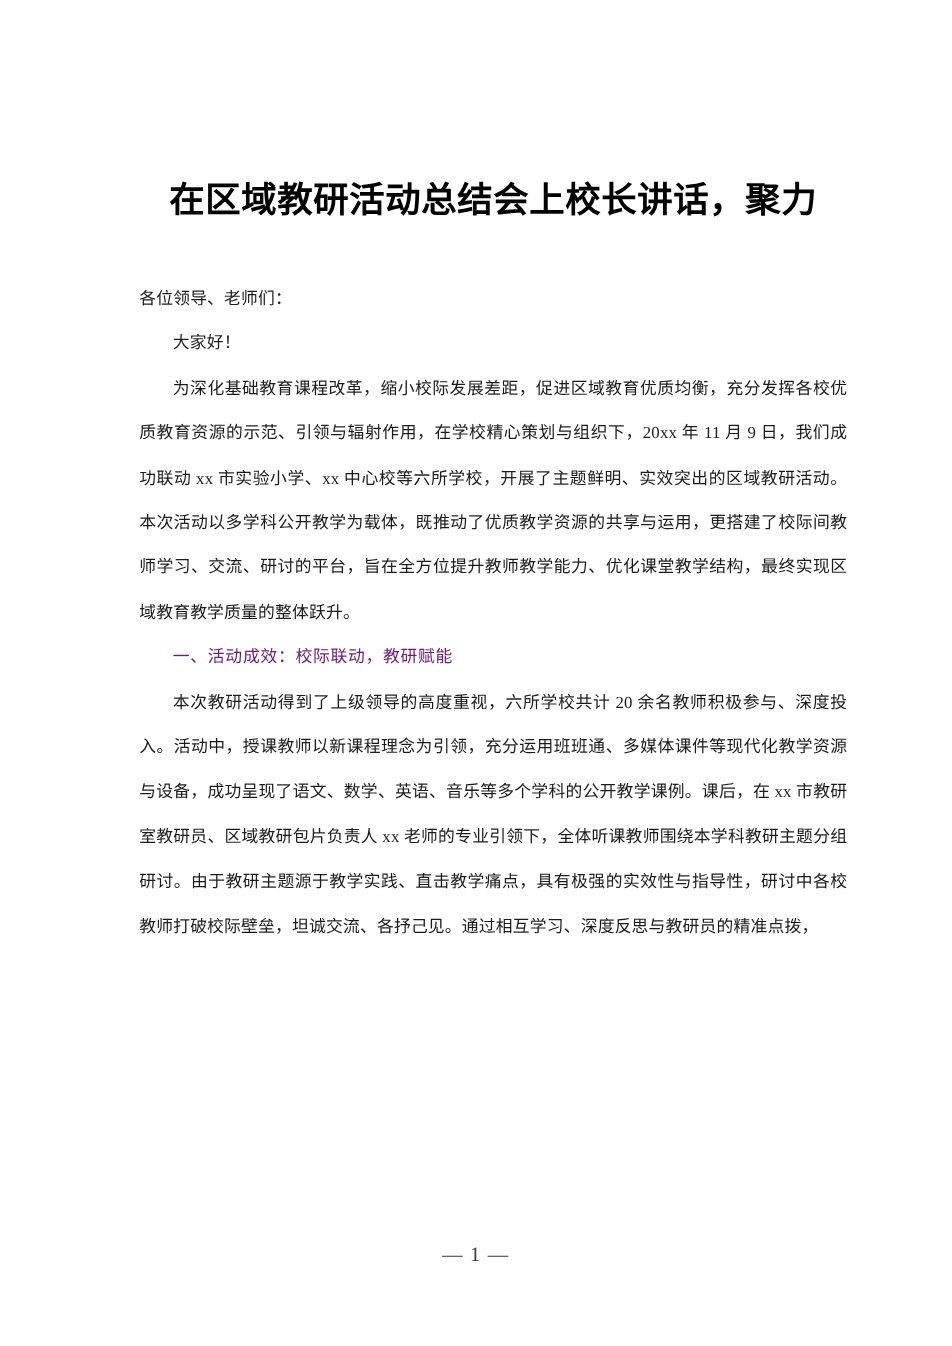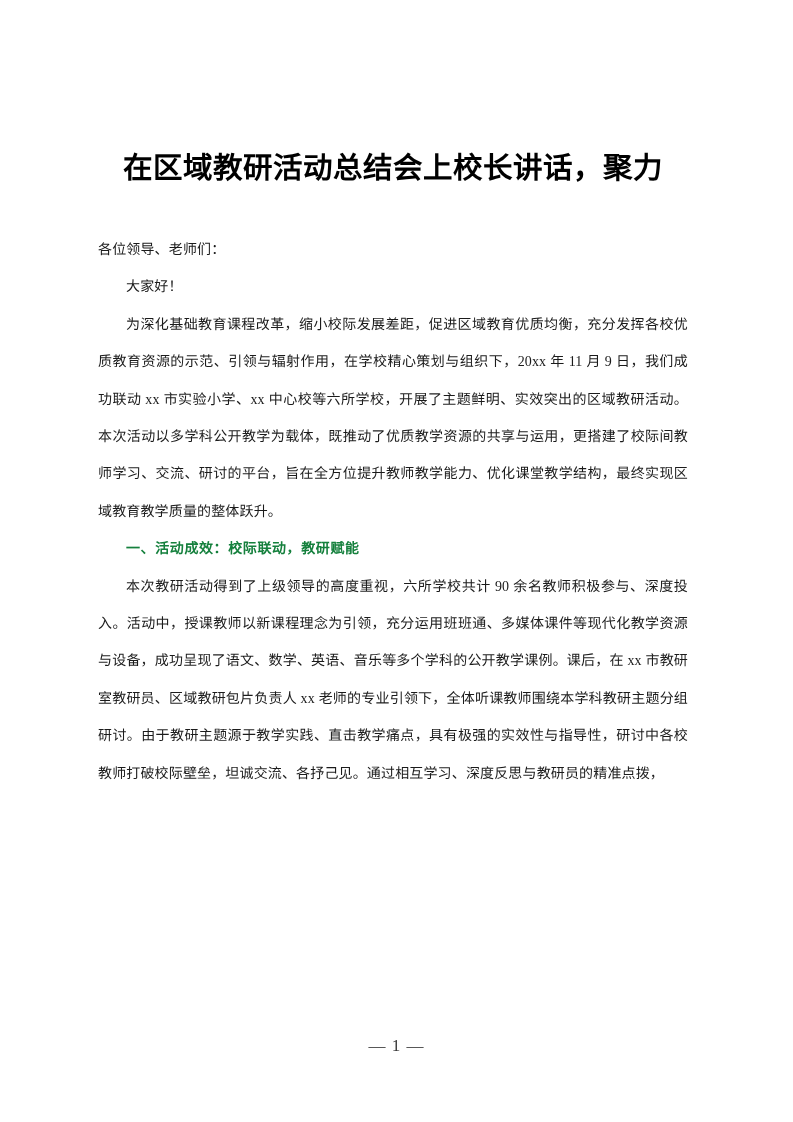--- a/index.html
+++ b/index.html
@@ -15,21 +15,21 @@
   .page {
     position: relative;
     width: 793px;
     height: 1122px;
     background: #ffffff;
     overflow: hidden;
     box-sizing: border-box;
   }
   .doc-body {
     position: absolute;
-    left: 98px;
+    left: 116px;
     top: 140px;
     width: 590px;
   }
   .doc-title {
     font-family: "Liberation Serif", "DejaVu Serif", serif;
     font-weight: 700;
     font-size: 29.5px;
     line-height: 41px;
     text-align: center;
     color: #000000;
@@ -57,22 +57,22 @@
   }
   .para.salutation {
     text-indent: 0;
     margin-top: 42px;
   }
   .para.indent {
     text-indent: 2em;
   }
   .para.heading {
     text-indent: 2em;
-    font-weight: 700;
-    color: #15803d;
+    font-weight: 400;
+    color: #701a75;
     letter-spacing: 0.6px;
   }
   .page-footer {
     position: absolute;
     left: 0;
     right: 0;
     top: 1036px;
     text-align: center;
     font-family: "Liberation Serif", "DejaVu Serif", serif;
     font-size: 17px;
@@ -92,19 +92,19 @@
     </h1>
 
     <p class="para salutation">各位领导、老师们：</p>
 
     <p class="para indent">大家好！</p>
 
     <p class="para indent">为深化基础教育课程改革，缩小校际发展差距，促进区域教育优质均衡，充分发挥各校优质教育资源的示范、引领与辐射作用，在学校精心策划与组织下，20xx 年 11 月 9 日，我们成功联动 xx 市实验小学、xx 中心校等六所学校，开展了主题鲜明、实效突出的区域教研活动。本次活动以多学科公开教学为载体，既推动了优质教学资源的共享与运用，更搭建了校际间教师学习、交流、研讨的平台，旨在全方位提升教师教学能力、优化课堂教学结构，最终实现区域教育教学质量的整体跃升。</p>
 
     <p class="para heading">一、活动成效：校际联动，教研赋能</p>
 
-    <p class="para indent">本次教研活动得到了上级领导的高度重视，六所学校共计 90 余名教师积极参与、深度投入。活动中，授课教师以新课程理念为引领，充分运用班班通、多媒体课件等现代化教学资源与设备，成功呈现了语文、数学、英语、音乐等多个学科的公开教学课例。课后，在 xx 市教研室教研员、区域教研包片负责人 xx 老师的专业引领下，全体听课教师围绕本学科教研主题分组研讨。由于教研主题源于教学实践、直击教学痛点，具有极强的实效性与指导性，研讨中各校教师打破校际壁垒，坦诚交流、各抒己见。通过相互学习、深度反思与教研员的精准点拨，</p>
+    <p class="para indent">本次教研活动得到了上级领导的高度重视，六所学校共计 20 余名教师积极参与、深度投入。活动中，授课教师以新课程理念为引领，充分运用班班通、多媒体课件等现代化教学资源与设备，成功呈现了语文、数学、英语、音乐等多个学科的公开教学课例。课后，在 xx 市教研室教研员、区域教研包片负责人 xx 老师的专业引领下，全体听课教师围绕本学科教研主题分组研讨。由于教研主题源于教学实践、直击教学痛点，具有极强的实效性与指导性，研讨中各校教师打破校际壁垒，坦诚交流、各抒己见。通过相互学习、深度反思与教研员的精准点拨，</p>
 
   </div>
 
   <div class="page-footer">— 1 —</div>
 
 </div>
 
 </body></html>

